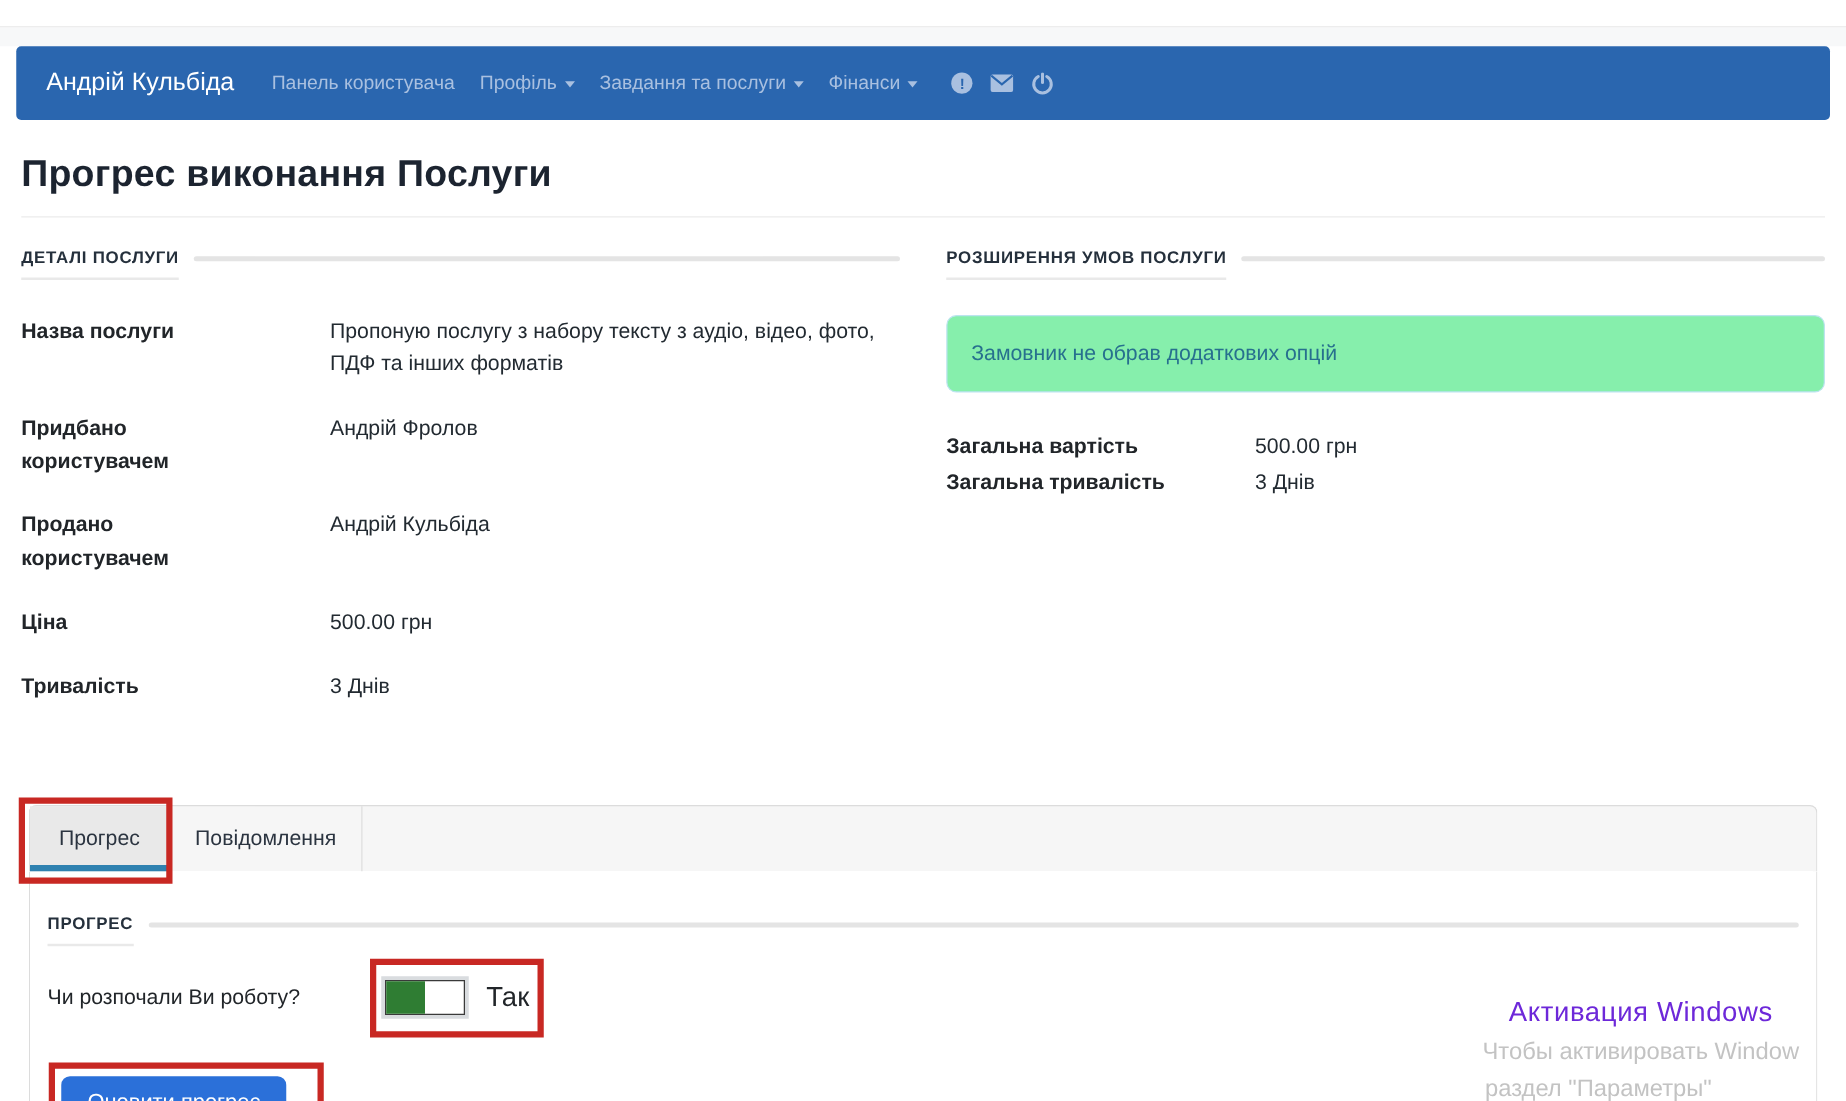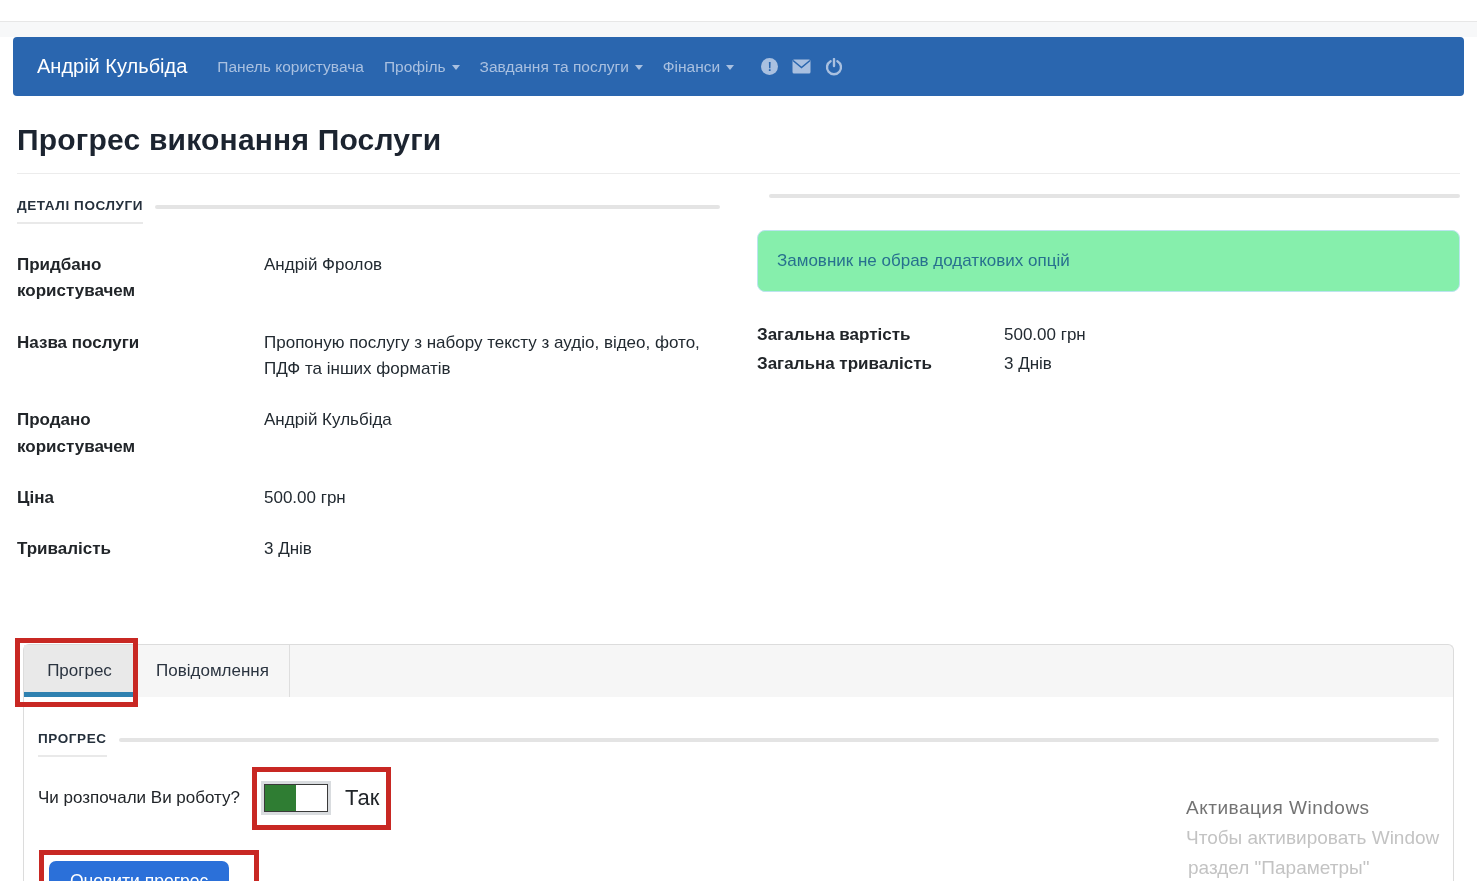--- a/index.html
+++ b/index.html
@@ -51,21 +51,21 @@
   .tab { display:flex; align-items:center; justify-content:center; font-size:17px; color:#2b3440;
          cursor:pointer; border-right:1px solid #dedede; position:relative; }
   .tab.active { background:#e9e9e9; }
   .tab.active .active-bar { position:absolute; left:0; right:0; bottom:0; height:5px; background:#2f81b0; }
   .tab-1 { width:112px; }
   .tab-2 { width:154px; }
 
   .tab-card { border:1px solid #dcdcdc; border-top:none; border-radius:0 0 6px 6px; background:#ffffff;
               padding:34px 14px 26px 14px; min-height:184px; }
 
-  .question-row { display:flex; align-items:center; margin-top:24px; }
+  .question-row { display:flex; align-items:center; margin-top:24px;gap:44px; }
   .question-label { font-size:17px; color:#212529; margin-right:21px; }
 
   .toggle-wrap { position:relative; display:inline-flex; align-items:center; }
   .toggle { width:70px; height:34px; background:#d9dcdf; padding:3px; cursor:pointer; }
   .toggle-inner { width:100%; height:100%; border:1px solid #3a3a3a; background:#ffffff; display:flex; }
   .toggle-on-half { width:50%; height:100%; background:#2f7d33; }
   .toggle-value { font-size:22px; margin-left:14px; }
 
   .btn-wrap { position:relative; display:inline-block; margin-top:46px; margin-left:11px; }
   .btn-primary { background:#2b70d9; color:#ffffff; border:none; border-radius:7px;
@@ -73,21 +73,21 @@
                  font-family:"Liberation Sans", sans-serif; }
 
   
   .red-box { position:absolute; border:5px solid #c82823; pointer-events:none; z-index:5; }
   .red-box-tab    { left:-9px; top:-7px; right:-3px; bottom:-10px; }
   .red-box-toggle { left:-9px; top:-14px; right:-12px; bottom:-15px; }
   .red-box-btn    { left:-10px; top:-11px; right:-30px; bottom:-10px; }
 
   
   .watermark { position:absolute; left:1186px; top:797px; color:#b9b9b9; white-space:nowrap; z-index:2; }
-  .wm-1 { font-size:19px; letter-spacing:0.5px; color:#737373; }
+  .wm-1 { font-size:22px; letter-spacing:0.5px; color:#6d28d9;text-align:center; }
   .wm-2 { font-size:19px; color:#c3c3c3; margin-top:8px; }
   .wm-3 { font-size:19px; color:#c3c3c3; margin-top:8px; margin-left:2px; }
 </style>
 </head>
 <body>
 
 <div class="top-strip"></div>
 <div class="pre-nav"></div>
 
 <nav class="navbar">
@@ -132,43 +132,44 @@
 
   <div class="columns">
 
     <div>
       <div class="section-title">
         <span class="txt">ДЕТАЛІ ПОСЛУГИ</span>
         <span class="rule"></span>
       </div>
 
       <div class="detail-row">
+        <span class="detail-label">Назва послуги</span>
+        <span class="detail-value">Пропоную послугу з набору тексту з аудіо, відео, фото, ПДФ та інших форматів</span>
+      </div>
+      <div class="detail-row">
         <span class="detail-label">Придбано користувачем</span>
         <span class="detail-value">Андрій Фролов</span>
       </div>
       <div class="detail-row">
-        <span class="detail-label">Назва послуги</span>
-        <span class="detail-value">Пропоную послугу з набору тексту з аудіо, відео, фото, ПДФ та інших форматів</span>
-      </div>
-      <div class="detail-row">
         <span class="detail-label">Продано користувачем</span>
         <span class="detail-value">Андрій Кульбіда</span>
       </div>
       <div class="detail-row">
         <span class="detail-label">Ціна</span>
         <span class="detail-value">500.00 грн</span>
       </div>
       <div class="detail-row">
         <span class="detail-label">Тривалість</span>
         <span class="detail-value">3 Днів</span>
       </div>
     </div>
 
     <div>
       <div class="section-title">
+        <span class="txt">РОЗШИРЕННЯ УМОВ ПОСЛУГИ</span>
         <span class="rule"></span>
       </div>
 
       <div class="alert-info">Замовник не обрав додаткових опцій</div>
 
       <div class="detail-row" style="margin-bottom:3px;">
         <span class="detail-label">Загальна вартість</span>
         <span class="detail-value">500.00 грн</span>
       </div>
       <div class="detail-row">

